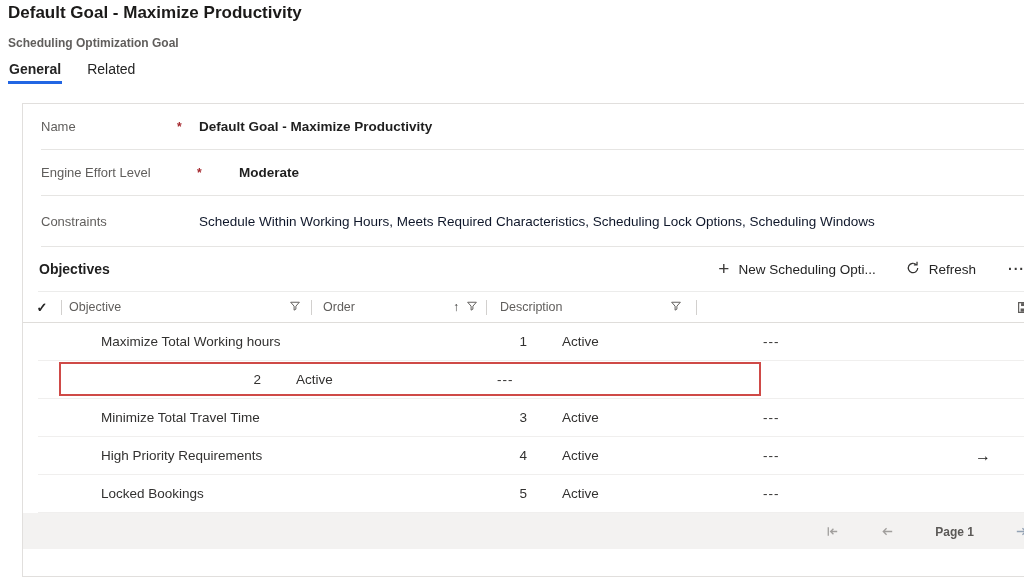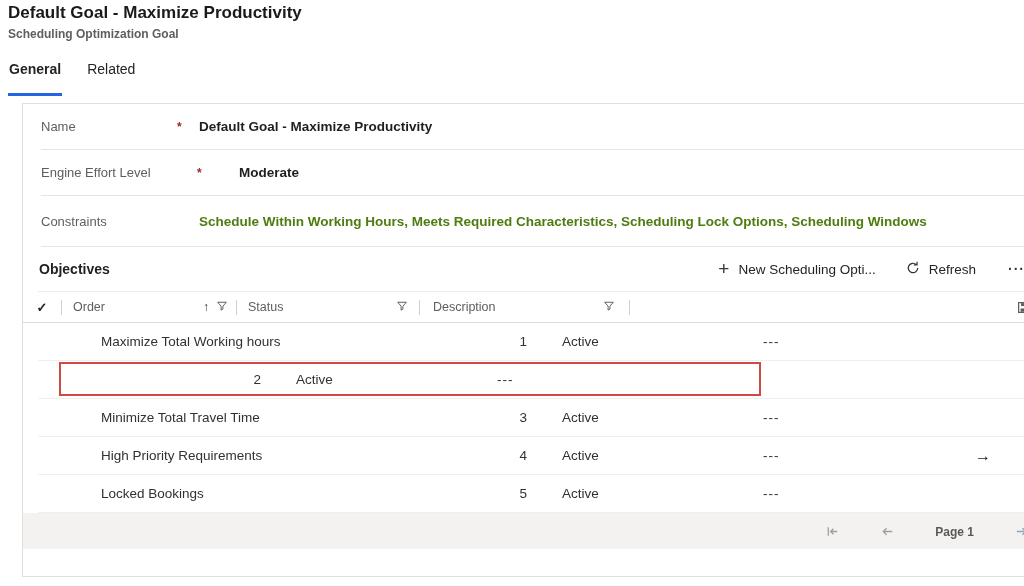--- a/index.html
+++ b/index.html
@@ -2,40 +2,40 @@
 <html><head>
 <meta charset="utf-8">
 <style>
   * { margin:0; padding:0; box-sizing:border-box; }
   html,body { width:1024px; height:586px; background:#fff; overflow:hidden;
     font-family:"Liberation Sans", sans-serif; color:#242424; }
   .page { position:relative; width:1024px; height:586px; }
 
   
   .page-title { position:absolute; left:8px; top:3px; font-size:17px; font-weight:700; color:#1b1a19; }
-  .page-subtitle { position:absolute; left:8px; top:27px; font-size:12px; font-weight:700; color:#605e5c; }
+  .page-subtitle { position:absolute; left:8px; top:36px; font-size:12px; font-weight:700; color:#605e5c; }
 
   
   .tabs { position:absolute; left:8px; top:61px; display:flex; gap:24px; font-size:14px; }
-  .tab { padding:0 1px 16px 1px; color:#242424; cursor:pointer; }
+  .tab { padding:0 1px 4px 1px; color:#242424; cursor:pointer; }
   .tab.active { font-weight:700; border-bottom:3px solid #2266e3; }
 
   
   .card { position:absolute; left:22px; top:103px; width:1022px; height:474px;
     border:1px solid #e1dfdd; background:#fff; }
 
   
   .field-row { display:flex; align-items:center; }
   .field-row.h1 { height:45px; }
   .field-row.h2 { height:45px;gap:20px; }
   .field-row.h3 { height:50px; }
   .field-label { width:136px; margin-left:18px; font-size:13px; color:#605e5c; flex:none; }
   .field-required { width:22px; flex:none; color:#a4262c; font-size:12px; font-weight:700; padding-top:0px; }
   .field-value { font-size:13.5px; font-weight:700; color:#1f1f1f; white-space:nowrap; }
-  .field-row.plain .field-value { font-weight:700; color:#4d7c0f; }
+  .field-row.plain .field-value { font-weight:400; color:#0f172a; }
   .field-divider { height:1px; background:#e6e5e3; margin:0 16px 0 18px; }
 
   
   .section-header { display:flex; align-items:center; height:44px; padding:0 16px 0 16px; }
   .section-title { font-size:14px; font-weight:700; color:#1f1f1f; }
   .toolbar { margin-left:auto; display:flex; align-items:center; gap:30px; }
   .toolbar-btn { display:flex; align-items:center; gap:9px; font-size:13.5px; color:#242424; cursor:pointer; }
   .plus-icon { font-size:19px; font-weight:300; color:#3b3a39; line-height:14px; }
   .more-btn { font-size:14px; font-weight:700; color:#3b3a39; letter-spacing:1px; cursor:pointer; padding:0 2px; }
   .section-divider { height:1px; background:#ececeb; margin:0 3px 0 15px; }
@@ -131,36 +131,36 @@
         </div>
         <div class="more-btn">···</div>
       </div>
     </div>
     <div class="section-divider"></div>
 
     <div class="grid-header">
       <div class="gcell col-check">
         <span class="check-glyph">✓</span>
       </div>
+      <div class="gcell col-obj">
+        <span class="vline"></span>
+        <span>Objective</span>
+        <span class="hdr-icons">
+          <span>
+            <svg width="12" height="12" viewBox="0 0 16 16">
+                <path d="M2.2 3h11.6L9.2 8.2v4l-2.4 1.3V8.2z" fill="none" stroke="#605e5c" stroke-width="1.3" stroke-linejoin="round"></path>
+              </svg>
+          </span>
+        </span>
+      </div>
       <div class="gcell col-order">
         <span class="vline"></span>
         <span>Order</span>
         <span class="hdr-icons">
           <span class="sort-glyph">↑</span>
-          <span>
-            <svg width="12" height="12" viewBox="0 0 16 16">
-                <path d="M2.2 3h11.6L9.2 8.2v4l-2.4 1.3V8.2z" fill="none" stroke="#605e5c" stroke-width="1.3" stroke-linejoin="round"></path>
-              </svg>
-          </span>
-        </span>
-      </div>
-      <div class="gcell col-status">
-        <span class="vline"></span>
-        <span>Status</span>
-        <span class="hdr-icons">
           <span>
             <svg width="12" height="12" viewBox="0 0 16 16">
                 <path d="M2.2 3h11.6L9.2 8.2v4l-2.4 1.3V8.2z" fill="none" stroke="#605e5c" stroke-width="1.3" stroke-linejoin="round"></path>
               </svg>
           </span>
         </span>
       </div>
       <div class="gcell col-desc">
         <span class="vline"></span>
         <span>Description</span>

